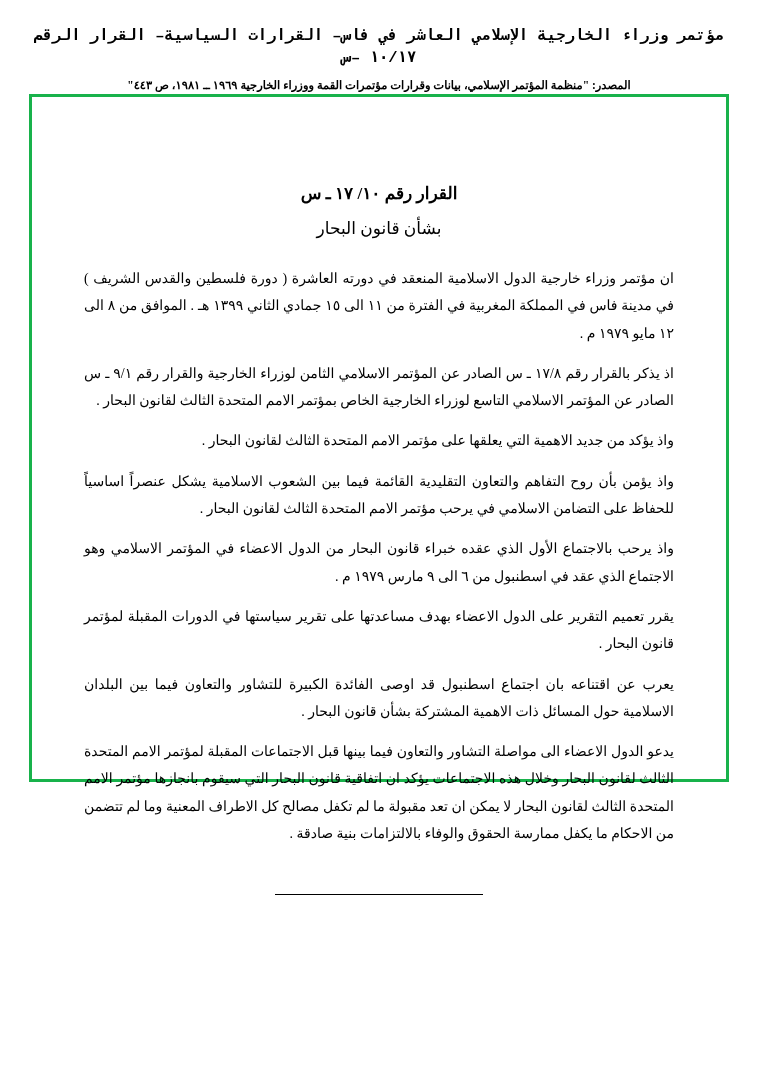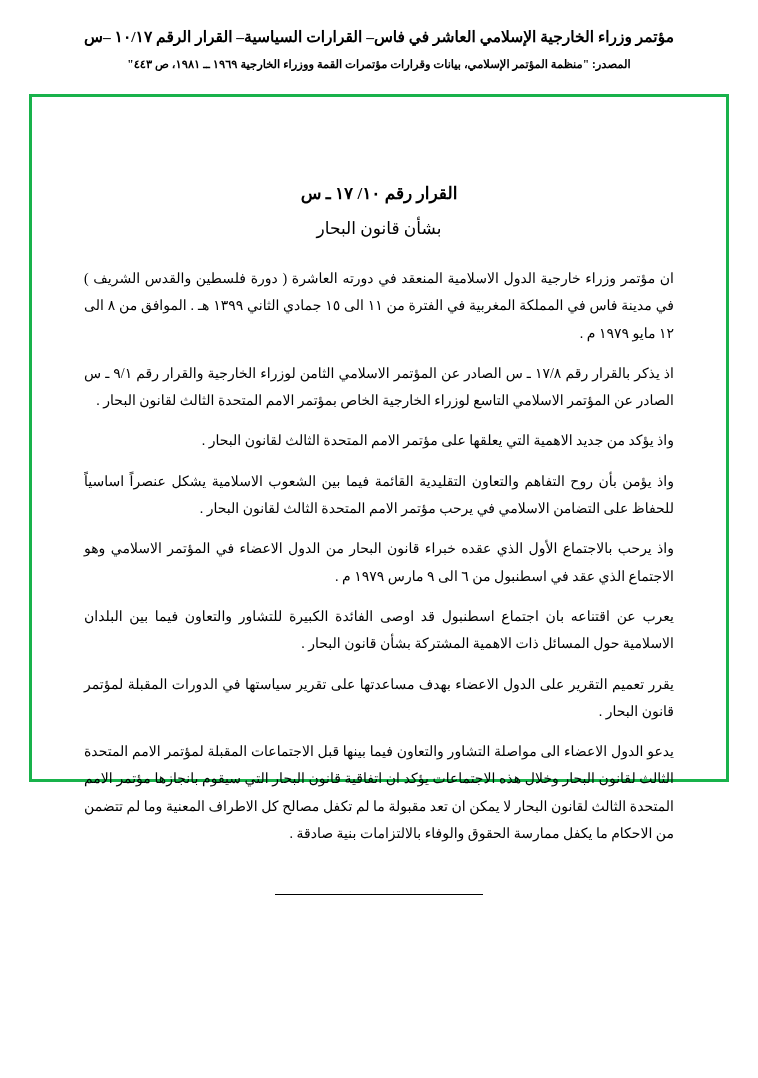--- a/index.html
+++ b/index.html
@@ -24,20 +24,21 @@
   .header {
     padding: 26px 24px 0 24px;
     text-align: center;
   }
   .header-title {
     font-size: 15.5px;
     font-weight: bold;
     line-height: 1.4;
     letter-spacing: 0px;
     direction: rtl;
+    font-family: Liberation Mono, monospace;
   }
   .header-source {
     font-size: 11.5px;
     font-weight: bold;
     margin-top: 8px;
     line-height: 1.4;
     direction: rtl;
   }
   .frame {
     position: absolute;
@@ -103,22 +104,22 @@
     <div class="frame-inner">
 
       <div class="doc-number">القرار رقم ١٠/ ١٧ ـ س</div>
       <div class="doc-subject">بشأن قانون البحار</div>
 
       <p class="para">ان مؤتمر وزراء خارجية الدول الاسلامية المنعقد في دورته العاشرة ( دورة فلسطين والقدس الشريف ) في مدينة فاس في المملكة المغربية في الفترة من ١١ الى ١٥ جمادي الثاني ١٣٩٩ هـ . الموافق من ٨ الى ١٢ مايو ١٩٧٩ م .</p>
       <p class="para">اذ يذكر بالقرار رقم ١٧/٨ ـ س الصادر عن المؤتمر الاسلامي الثامن لوزراء الخارجية والقرار رقم ٩/١ ـ س الصادر عن المؤتمر الاسلامي التاسع لوزراء الخارجية الخاص بمؤتمر الامم المتحدة الثالث لقانون البحار .</p>
       <p class="para">واذ يؤكد من جديد الاهمية التي يعلقها على مؤتمر الامم المتحدة الثالث لقانون البحار .</p>
       <p class="para">واذ يؤمن بأن روح التفاهم والتعاون التقليدية القائمة فيما بين الشعوب الاسلامية يشكل عنصراً اساسياً للحفاظ على التضامن الاسلامي في يرحب مؤتمر الامم المتحدة الثالث لقانون البحار .</p>
       <p class="para">واذ يرحب بالاجتماع الأول الذي عقده خبراء قانون البحار من الدول الاعضاء في المؤتمر الاسلامي وهو الاجتماع الذي عقد في اسطنبول من ٦ الى ٩ مارس ١٩٧٩ م .</p>
+      <p class="para">يقرر تعميم التقرير على الدول الاعضاء بهدف مساعدتها على تقرير سياستها في الدورات المقبلة لمؤتمر قانون البحار .</p>
       <p class="para">يعرب عن اقتناعه بان اجتماع اسطنبول قد اوصى الفائدة الكبيرة للتشاور والتعاون فيما بين البلدان الاسلامية حول المسائل ذات الاهمية المشتركة بشأن قانون البحار .</p>
-      <p class="para">يقرر تعميم التقرير على الدول الاعضاء بهدف مساعدتها على تقرير سياستها في الدورات المقبلة لمؤتمر قانون البحار .</p>
       <p class="para">يدعو الدول الاعضاء الى مواصلة التشاور والتعاون فيما بينها قبل الاجتماعات المقبلة لمؤتمر الامم المتحدة الثالث لقانون البحار وخلال هذه الاجتماعات يؤكد ان اتفاقية قانون البحار التي سيقوم بانجازها مؤتمر الامم المتحدة الثالث لقانون البحار لا يمكن ان تعد مقبولة ما لم تكفل مصالح كل الاطراف المعنية وما لم تتضمن من الاحكام ما يكفل ممارسة الحقوق والوفاء بالالتزامات بنية صادقة .</p>
 
       <div class="rule-wrap">
         <span class="rule"></span>
       </div>
 
     </div>
   </div>
 
 </div>

